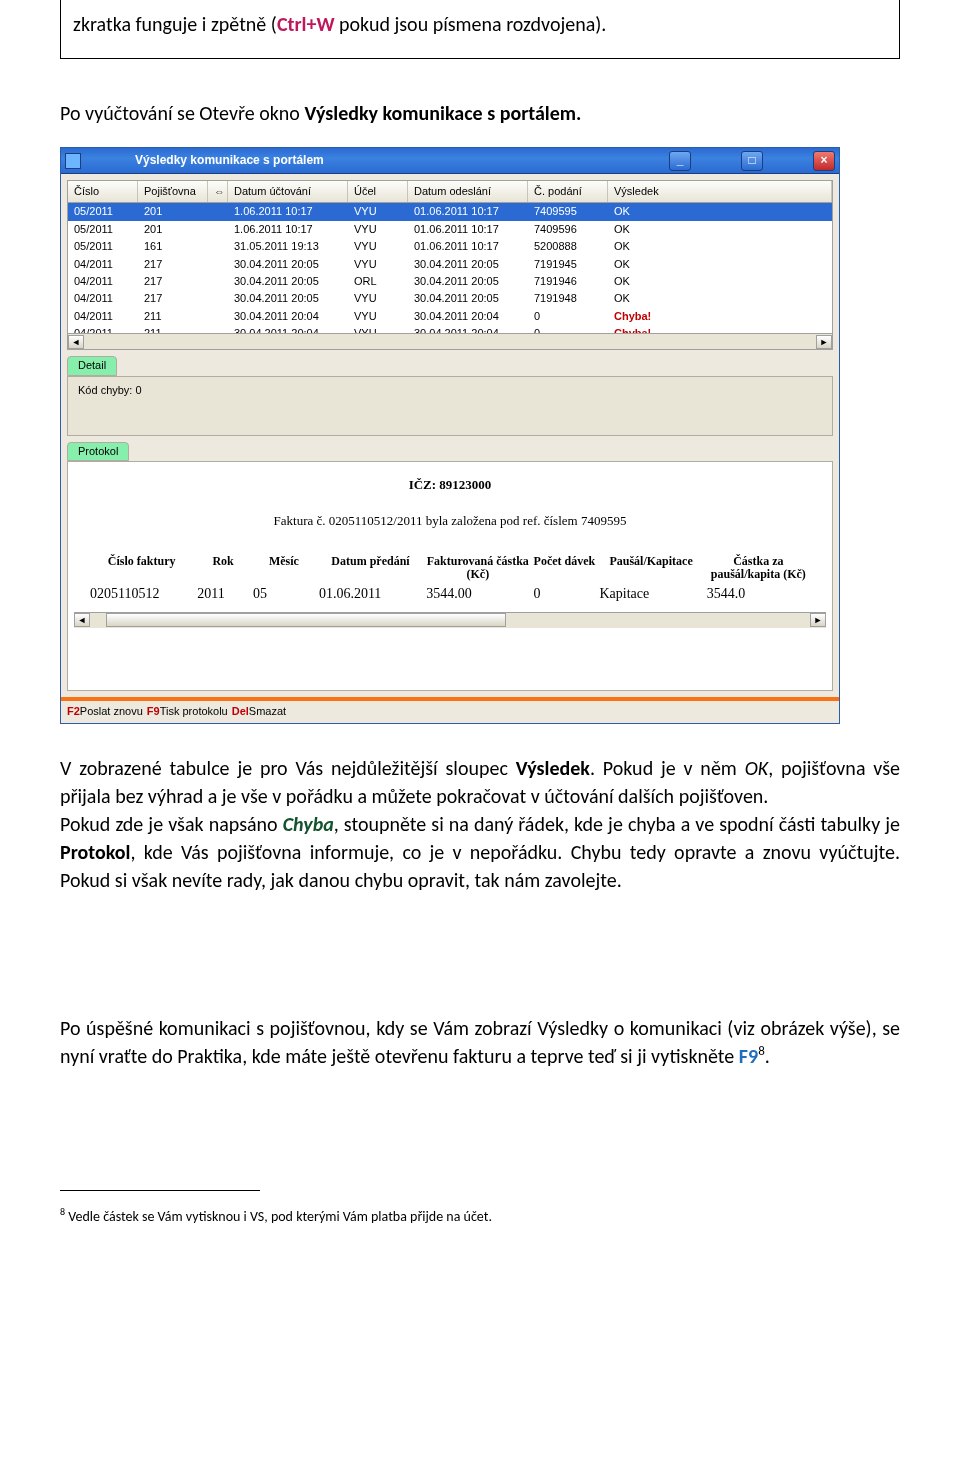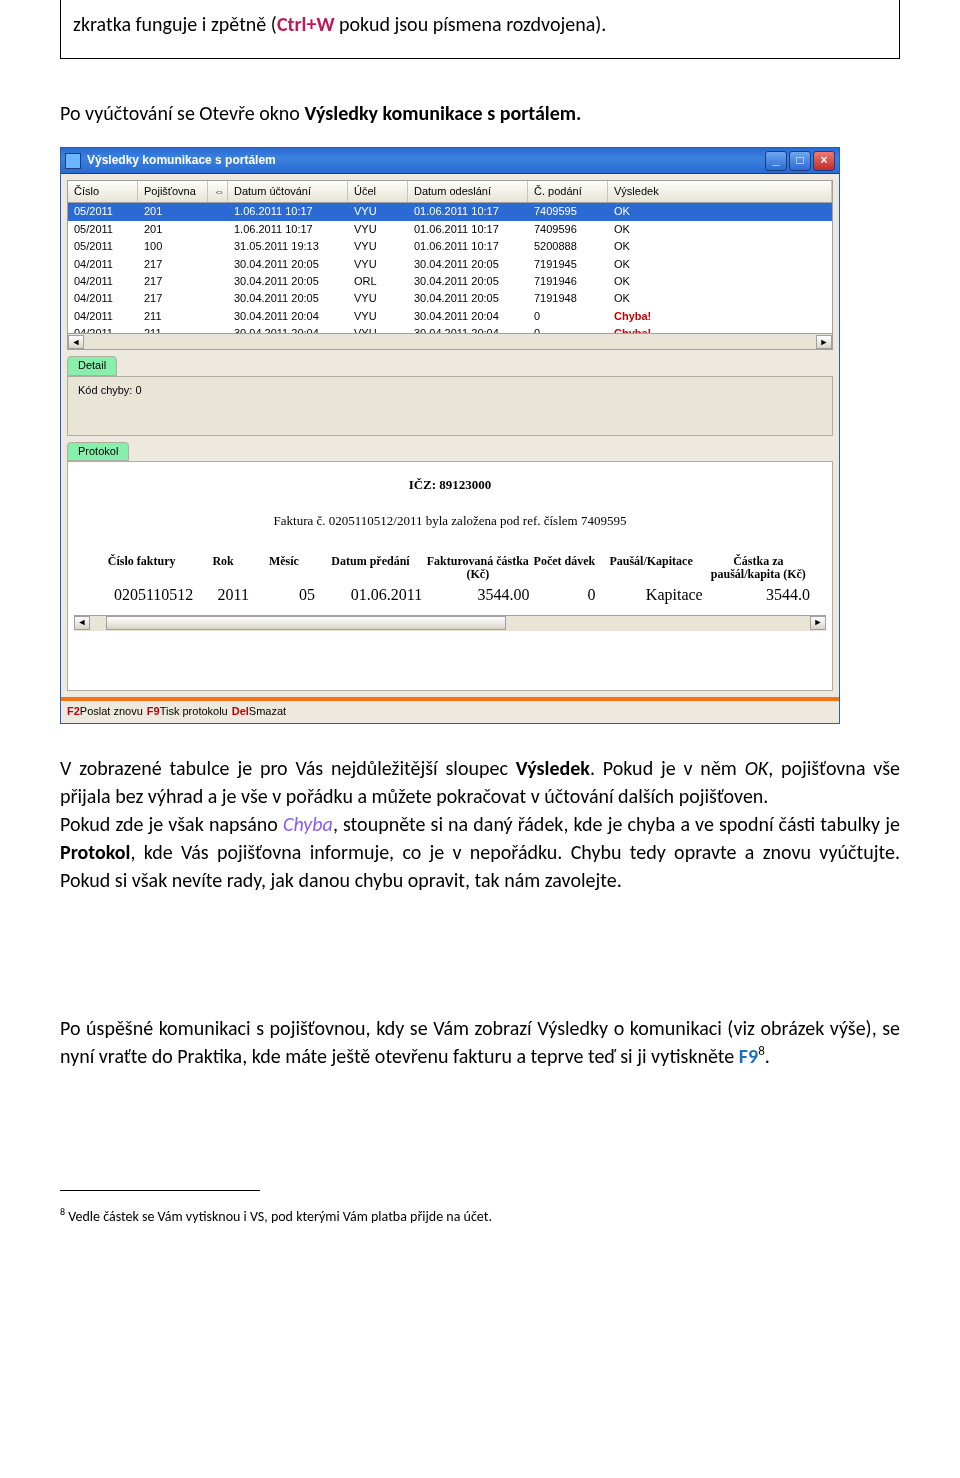--- a/index.html
+++ b/index.html
@@ -15,21 +15,21 @@
   }
   .box1 {
     border: 1px solid #000;
     border-top: none;
     padding: 10px 12px 20px 12px;
     margin-bottom: 40px;
   }
   .shortcut { color: #be185d; font-weight: bold; }
   .para { margin: 0 0 20px 0; text-align: justify; }
   .bold { font-weight: bold; }
-  .red-bold-italic { color: #8b5cf6; font-weight: normal; font-style: italic; }
+  .red-bold-italic { color: #14532d; font-weight: bold; font-style: italic; }
   .blue-bold { color: #1F6FBF; font-weight: bold; }
   .italic { font-style: italic; }
 
   
   .win {
     width: 780px;
     margin: 0 0 30px 0;
     border: 1px solid #2E5CA8;
     background: #EDE9DE;
     font-family: Tahoma, Arial, sans-serif;
@@ -37,20 +37,21 @@
   }
   .titlebar {
     background: linear-gradient(#2A6AD2, #3B82E0 40%, #2A6AD2);
     color: #fff;
     display: flex;
     align-items: center;
     padding: 2px 4px;
     height: 26px;
     font-weight: bold;
     border-bottom: 1px solid #1A3F80;
+    gap: 48px;
   }
   .titlebar .icon { width: 16px; height: 16px; background: #6EB5FF; border: 1px solid #1A3F80; margin-right: 6px; }
   .titlebar .spacer { flex: 1; }
   .titlebtn {
     width: 22px; height: 20px;
     background: linear-gradient(#6FA8F0, #2A6AD2);
     border: 1px solid #1A3F80;
     border-radius: 3px;
     margin-left: 2px;
     display: flex; align-items: center; justify-content: center;
@@ -130,21 +131,21 @@
     font-family: "Times New Roman", serif;
     font-size: 13px;
     min-height: 230px;
     position: relative;
   }
   .protokol-inner { padding: 0 10px; }
   .icz { text-align: center; font-weight: bold; margin: 6px 0 18px; }
   .faktura-line { text-align: center; margin-bottom: 24px; }
   .ptable { display: flex; justify-content: space-between; font-weight: bold; text-align: center; font-size: 12px; padding: 0 4px; }
   .pcol { flex: 1; padding: 0 2px; line-height: 1.15; }
-  .prow { display: flex; justify-content: space-between; text-align: right; font-size: 16px; padding: 4px 4px 0; font-weight: normal; }
+  .prow { display: flex; justify-content: space-between; text-align: left; font-size: 14px; padding: 4px 4px 0; font-weight: normal; }
   .protokol-scroll-h {
     height: 16px; background: #E8E4D6; border-top: 1px solid #A0A0A0;
     display: flex; margin-top: 10px;
   }
   .protokol-scroll-h .thumb {
     width: 400px; height: 14px; background: linear-gradient(#fff,#D8D4C6);
     border: 1px solid #A0A0A0; margin-left: 16px;
   }
   .statusbar {
     background: #EDE9DE;
@@ -214,21 +215,21 @@
             <div class="cell c-poj">201</div>
             <div class="cell c-sig"></div>
             <div class="cell c-du">1.06.2011 10:17</div>
             <div class="cell c-ucel">VYU</div>
             <div class="cell c-do">01.06.2011 10:17</div>
             <div class="cell c-cp">7409596</div>
             <div class="cell c-vys">OK</div>
           </div>
           <div class="row">
             <div class="cell c-obdobi">05/2011</div>
-            <div class="cell c-poj">100</div>
+            <div class="cell c-poj">161</div>
             <div class="cell c-sig"></div>
             <div class="cell c-du">31.05.2011 19:13</div>
             <div class="cell c-ucel">VYU</div>
             <div class="cell c-do">01.06.2011 10:17</div>
             <div class="cell c-cp">5200888</div>
             <div class="cell c-vys">OK</div>
           </div>
           <div class="row">
             <div class="cell c-obdobi">04/2011</div>
             <div class="cell c-poj">217</div>

